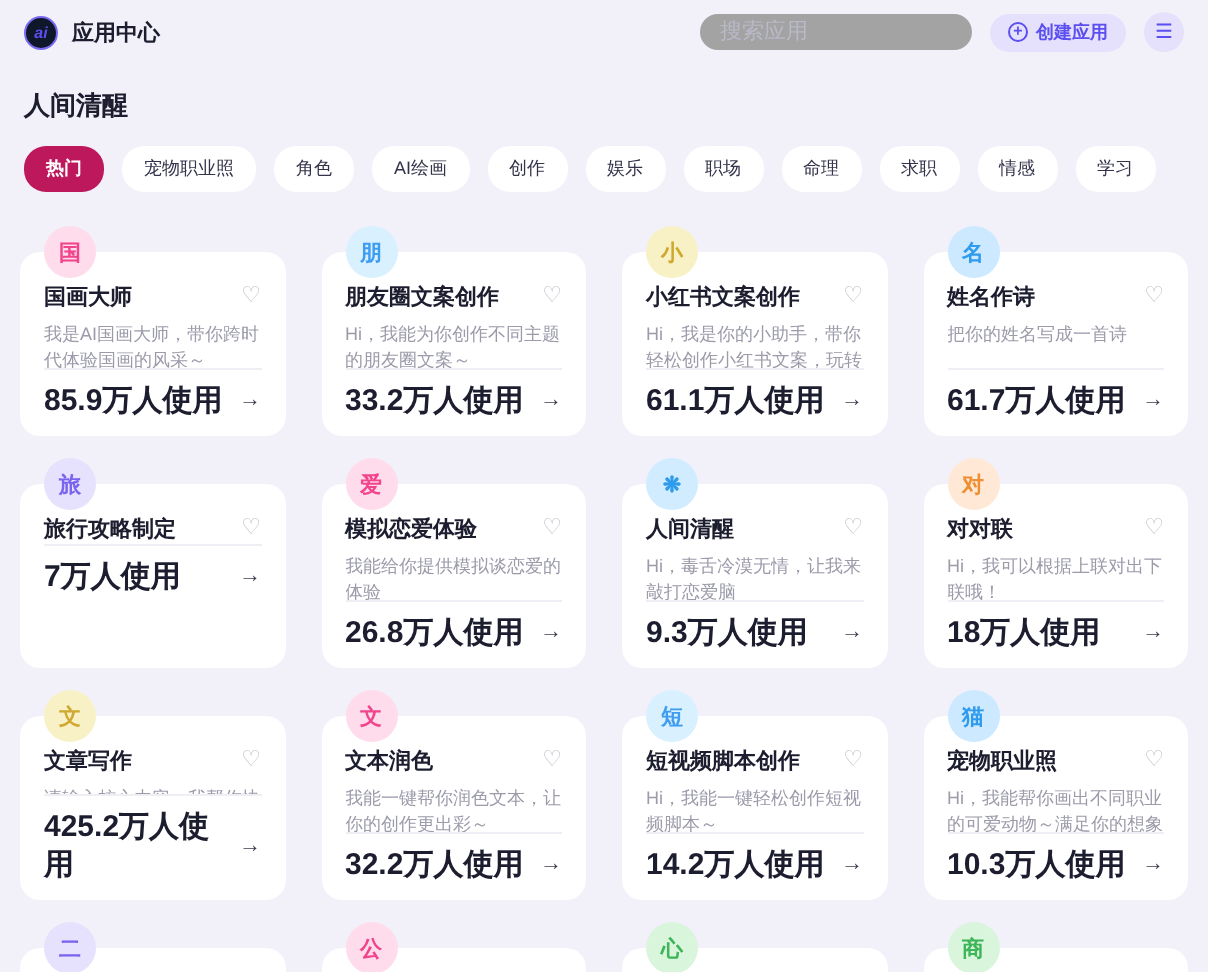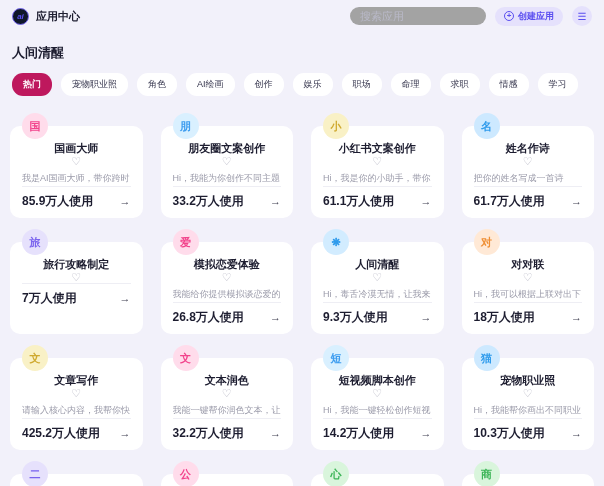--- a/index.html
+++ b/index.html
@@ -74,32 +74,32 @@
     height:92px;
     padding:15px 12px 8px 12px;
     display:flex; flex-direction:column;
   }
   .avatar {
     position:absolute; top:-13px; left:12px;
     width:26px; height:26px; border-radius:50%;
     display:flex; align-items:center; justify-content:center;
     font-size:11px; font-weight:bold;
   }
-  .card-head { display:flex; align-items:center; justify-content:space-between;flex-direction:column; }
+  .card-head { display:flex; align-items:center; justify-content:space-between; }
   .card-title { font-size:11px; font-weight:bold; color:#1d1d30; }
   .heart { color:#b9b9c6; font-size:11px; line-height:1; cursor:pointer; }
   .card-desc {
     margin-top:5px; font-size:9px; line-height:13px;
     color:#9b9baa; flex:1; max-height:27px; overflow:hidden;
   }
   .card-footer {
     border-top:1px solid #eeeef4; padding-top:6px;
     display:flex; align-items:center; justify-content:space-between;
   }
-  .usage { font-size:12px; font-weight:bold; color:#1d1d30; }
+  .usage { font-size:15px; font-weight:bold; color:#1d1d30; }
   .arrow { font-size:11px; color:#3c3c4e; cursor:pointer; line-height:1; }
 </style>
 </head>
 <body>
 
 <header class="topbar">
   <div class="logo">ai</div>
   <div class="app-title">应用中心</div>
   <div class="topbar-right">
     <input class="search" type="text" placeholder="搜索应用" style="">

